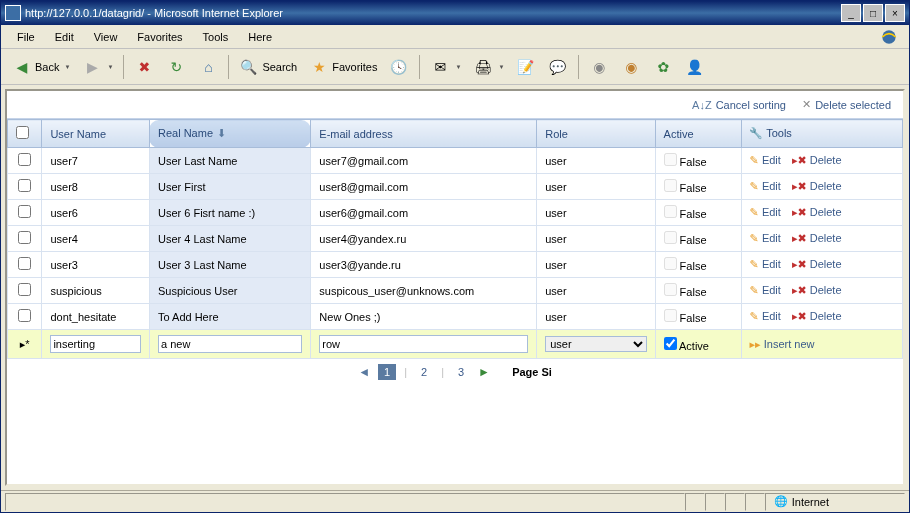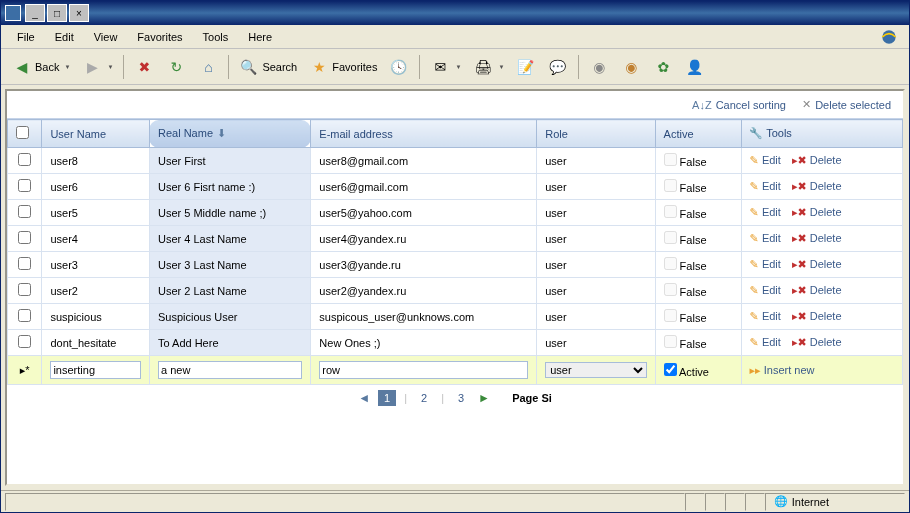--- a/index.html
+++ b/index.html
@@ -52,20 +52,21 @@
 .statusbar { height: 22px; display: flex; align-items: center; background: #ece9d8; border-top: 1px solid #aca899; padding: 0 4px; }
 .status-cell { border: 1px inset #ece9d8; padding: 0 8px; height: 18px; display: flex; align-items: center; gap: 4px; }
 .status-main { flex: 1; }
 </style>
 </head>
 <body>
 
 <div class="window">
   <div class="titlebar">
     <div class="titlebar-icon"></div>
+    <div class="titlebar-text">http://127.0.0.1/datagrid/ - Microsoft Internet Explorer</div>
     <div class="titlebar-buttons">
       <div class="titlebar-btn">_</div>
       <div class="titlebar-btn">□</div>
       <div class="titlebar-btn">×</div>
     </div>
   </div>
 
   <div class="menubar">
     <span class="menu-item">File</span>
     <span class="menu-item">Edit</span>
@@ -162,68 +163,59 @@
           <th class="col-real"><span>Real Name</span><span class="sort-icon">⬇</span></th>
           <th class="col-email">E-mail address</th>
           <th class="col-role">Role</th>
           <th class="col-active">Active</th>
           <th class="col-tools"><span style="color:#c0a030">🔧</span> <span>Tools</span></th>
         </tr>
       </thead>
       <tbody id="grid-body">
           <tr>
             <td class="col-chk"><input type="checkbox" style=""></td>
+            <td>user7</td>
+            <td class="col-real">User Last Name</td>
+            <td>user7@gmail.com</td>
+            <td>user</td>
+            <td><input type="checkbox" disabled="" class="disabled-chk" style=""> False</td>
+            <td><span style="color:#e8a030">✎</span> <span class="edit-link">Edit</span> <span style="color:#c03030">▸✖</span> <span class="delete-link">Delete</span></td>
+          </tr>
+          <tr>
+            <td class="col-chk"><input type="checkbox" style=""></td>
             <td>user8</td>
             <td class="col-real">User First</td>
             <td>user8@gmail.com</td>
             <td>user</td>
             <td><input type="checkbox" disabled="" class="disabled-chk" style=""> False</td>
             <td><span style="color:#e8a030">✎</span> <span class="edit-link">Edit</span> <span style="color:#c03030">▸✖</span> <span class="delete-link">Delete</span></td>
           </tr>
           <tr>
             <td class="col-chk"><input type="checkbox" style=""></td>
             <td>user6</td>
             <td class="col-real">User 6 Fisrt name :)</td>
             <td>user6@gmail.com</td>
             <td>user</td>
             <td><input type="checkbox" disabled="" class="disabled-chk" style=""> False</td>
             <td><span style="color:#e8a030">✎</span> <span class="edit-link">Edit</span> <span style="color:#c03030">▸✖</span> <span class="delete-link">Delete</span></td>
           </tr>
           <tr>
             <td class="col-chk"><input type="checkbox" style=""></td>
-            <td>user5</td>
-            <td class="col-real">User 5 Middle name ;)</td>
-            <td>user5@yahoo.com</td>
-            <td>user</td>
-            <td><input type="checkbox" disabled="" class="disabled-chk" style=""> False</td>
-            <td><span style="color:#e8a030">✎</span> <span class="edit-link">Edit</span> <span style="color:#c03030">▸✖</span> <span class="delete-link">Delete</span></td>
-          </tr>
-          <tr>
-            <td class="col-chk"><input type="checkbox" style=""></td>
             <td>user4</td>
             <td class="col-real">User 4 Last Name</td>
             <td>user4@yandex.ru</td>
             <td>user</td>
             <td><input type="checkbox" disabled="" class="disabled-chk" style=""> False</td>
             <td><span style="color:#e8a030">✎</span> <span class="edit-link">Edit</span> <span style="color:#c03030">▸✖</span> <span class="delete-link">Delete</span></td>
           </tr>
           <tr>
             <td class="col-chk"><input type="checkbox" style=""></td>
             <td>user3</td>
             <td class="col-real">User 3 Last Name</td>
             <td>user3@yande.ru</td>
-            <td>user</td>
-            <td><input type="checkbox" disabled="" class="disabled-chk" style=""> False</td>
-            <td><span style="color:#e8a030">✎</span> <span class="edit-link">Edit</span> <span style="color:#c03030">▸✖</span> <span class="delete-link">Delete</span></td>
-          </tr>
-          <tr>
-            <td class="col-chk"><input type="checkbox" style=""></td>
-            <td>user2</td>
-            <td class="col-real">User 2 Last Name</td>
-            <td>user2@yandex.ru</td>
             <td>user</td>
             <td><input type="checkbox" disabled="" class="disabled-chk" style=""> False</td>
             <td><span style="color:#e8a030">✎</span> <span class="edit-link">Edit</span> <span style="color:#c03030">▸✖</span> <span class="delete-link">Delete</span></td>
           </tr>
           <tr>
             <td class="col-chk"><input type="checkbox" style=""></td>
             <td>suspicious</td>
             <td class="col-real">Suspicious User</td>
             <td>suspicous_user@unknows.com</td>
             <td>user</td>

